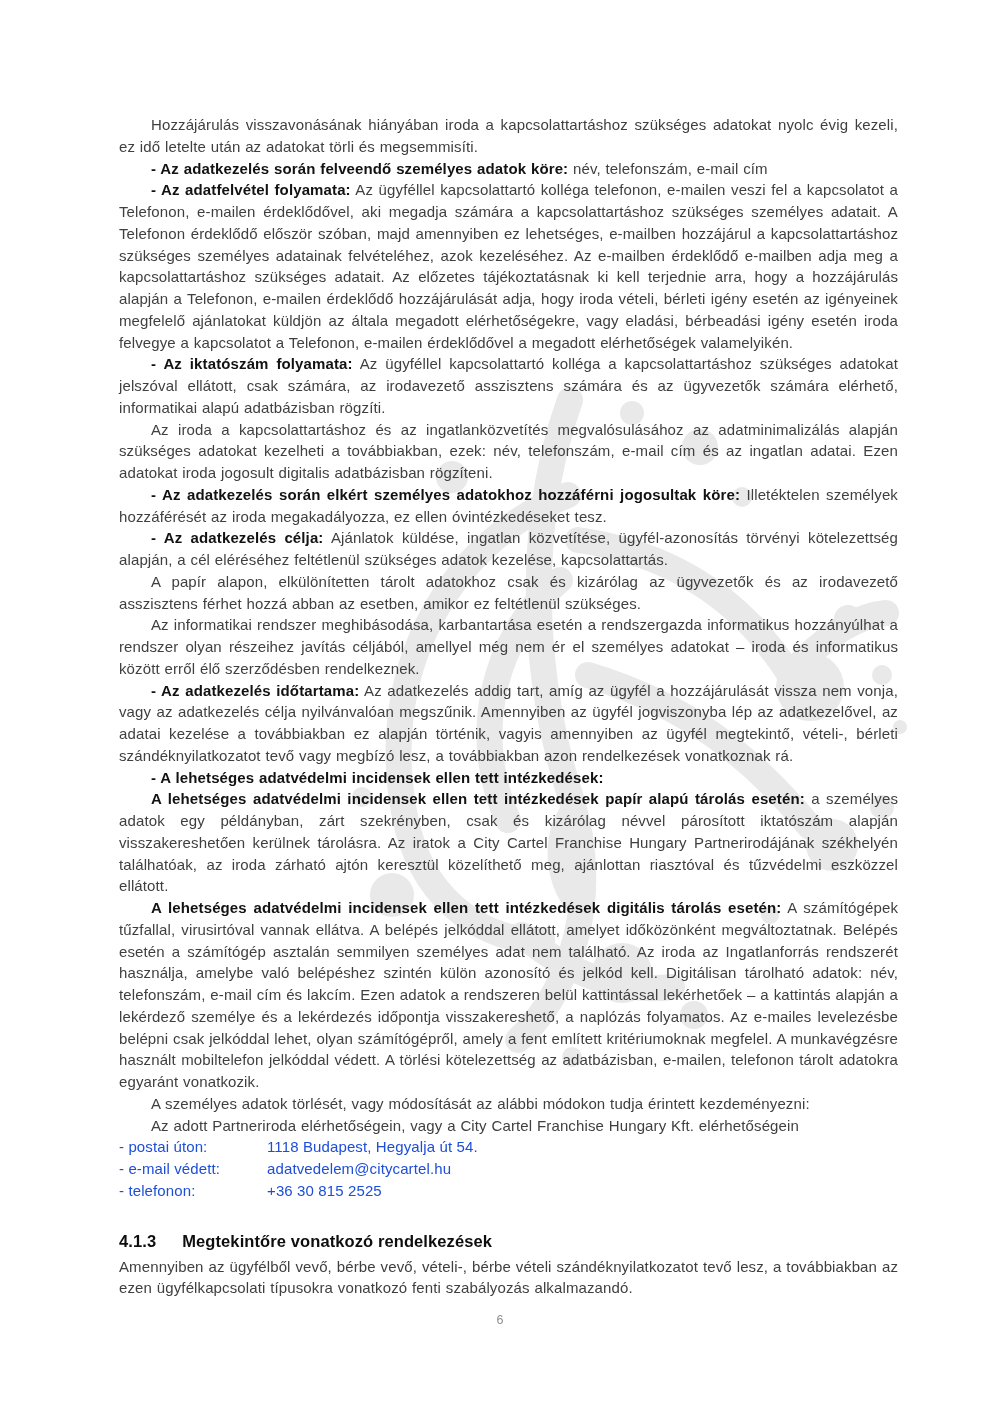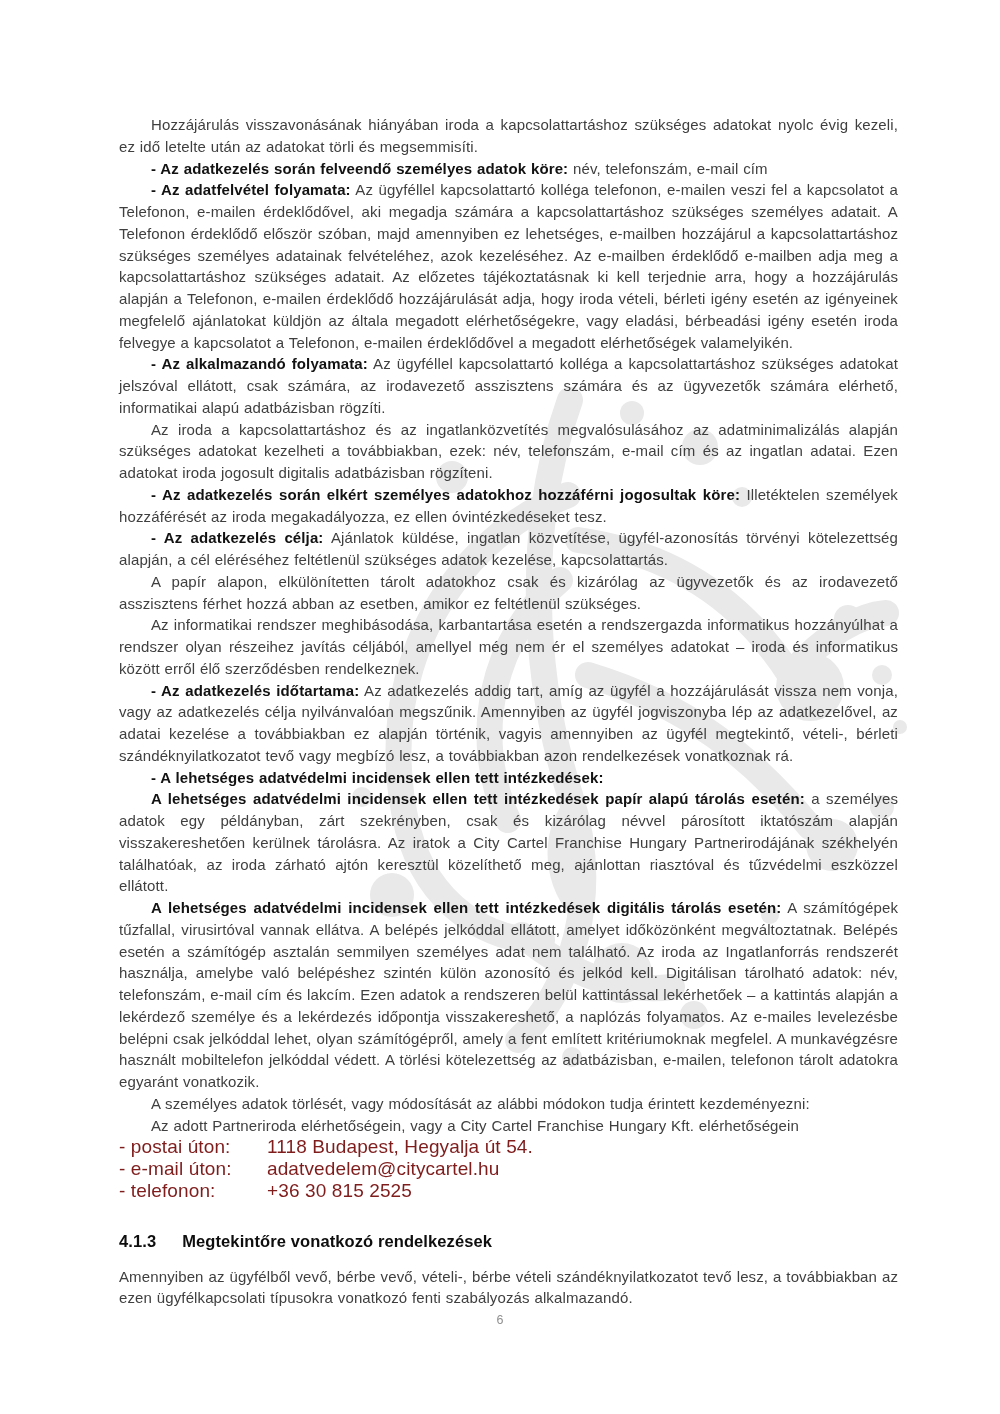--- a/index.html
+++ b/index.html
@@ -37,32 +37,32 @@
     word-spacing:0.5px;
   }
   .lead{
     font-weight:700;
     color:#121212;
     margin-left:32px;
   }
   .contacts{margin:0;}
   .contact-row{
     display:flex;
-    font-size:19px;
+    font-size:15px;
     line-height:21.75px;
     letter-spacing:0.12px;
-    color:#7f1d1d;
+    color:#1d4ed8;
   }
   .contact-label{width:148px;flex:0 0 148px;}
   .contact-value{}
   .section-heading{
     display:flex;
     align-items:flex-start;
     gap:26px;
-    margin:27px 0 13px 0;
+    margin:27px 0 3px 0;
     font-size:16.5px;
     font-weight:700;
     color:#0e0e0e;
     letter-spacing:0.1px;
     line-height:24px;
   }
   .page-number{
     position:absolute;
     left:0;
     right:0;
@@ -107,40 +107,40 @@
       <circle cx="500" cy="540" r="9"></circle>
       <path d="M300,420 C330,450 330,505 300,540 C270,505 270,450 300,420 Z"></path>
     </g>
   </svg>
 
   <div class="content">
 
     <p><span class="lead"></span><span>Hozzájárulás visszavonásának hiányában iroda a kapcsolattartáshoz szükséges adatokat nyolc évig kezeli, ez idő letelte után az adatokat törli és megsemmisíti.</span></p>
     <p><span class="lead">- Az adatkezelés során felveendő személyes adatok köre:</span><span> név, telefonszám, e-mail cím</span></p>
     <p><span class="lead">- Az adatfelvétel folyamata:</span><span> Az ügyféllel kapcsolattartó kolléga telefonon, e-mailen veszi fel a kapcsolatot a Telefonon, e-mailen érdeklődővel, aki megadja számára a kapcsolattartáshoz szükséges személyes adatait. A Telefonon érdeklődő először szóban, majd amennyiben ez lehetséges, e-mailben hozzájárul a kapcsolattartáshoz szükséges személyes adatainak felvételéhez, azok kezeléséhez. Az e-mailben érdeklődő e-mailben adja meg a kapcsolattartáshoz szükséges adatait. Az előzetes tájékoztatásnak ki kell terjednie arra, hogy a hozzájárulás alapján a Telefonon, e-mailen érdeklődő hozzájárulását adja, hogy iroda vételi, bérleti igény esetén az igényeinek megfelelő ajánlatokat küldjön az általa megadott elérhetőségekre, vagy eladási, bérbeadási igény esetén iroda felvegye a kapcsolatot a Telefonon, e-mailen érdeklődővel a megadott elérhetőségek valamelyikén.</span></p>
-    <p><span class="lead">- Az alkalmazandó folyamata:</span><span> Az ügyféllel kapcsolattartó kolléga a kapcsolattartáshoz szükséges adatokat jelszóval ellátott, csak számára, az irodavezető asszisztens számára és az ügyvezetők számára elérhető, informatikai alapú adatbázisban rögzíti.</span></p>
+    <p><span class="lead">- Az iktatószám folyamata:</span><span> Az ügyféllel kapcsolattartó kolléga a kapcsolattartáshoz szükséges adatokat jelszóval ellátott, csak számára, az irodavezető asszisztens számára és az ügyvezetők számára elérhető, informatikai alapú adatbázisban rögzíti.</span></p>
     <p><span class="lead"></span><span>Az iroda a kapcsolattartáshoz és az ingatlanközvetítés megvalósulásához az adatminimalizálás alapján szükséges adatokat kezelheti a továbbiakban, ezek: név, telefonszám, e-mail cím és az ingatlan adatai. Ezen adatokat iroda jogosult digitalis adatbázisban rögzíteni.</span></p>
     <p><span class="lead">- Az adatkezelés során elkért személyes adatokhoz hozzáférni jogosultak köre:</span><span> Illetéktelen személyek hozzáférését az iroda megakadályozza, ez ellen óvintézkedéseket tesz.</span></p>
     <p><span class="lead">- Az adatkezelés célja:</span><span> Ajánlatok küldése, ingatlan közvetítése, ügyfél-azonosítás törvényi kötelezettség alapján, a cél eléréséhez feltétlenül szükséges adatok kezelése, kapcsolattartás.</span></p>
     <p><span class="lead"></span><span>A papír alapon, elkülönítetten tárolt adatokhoz csak és kizárólag az ügyvezetők és az irodavezető asszisztens férhet hozzá abban az esetben, amikor ez feltétlenül szükséges.</span></p>
     <p><span class="lead"></span><span>Az informatikai rendszer meghibásodása, karbantartása esetén a rendszergazda informatikus hozzányúlhat a rendszer olyan részeihez javítás céljából, amellyel még nem ér el személyes adatokat – iroda és informatikus között erről élő szerződésben rendelkeznek.</span></p>
     <p><span class="lead">- Az adatkezelés időtartama:</span><span> Az adatkezelés addig tart, amíg az ügyfél a hozzájárulását vissza nem vonja, vagy az adatkezelés célja nyilvánvalóan megszűnik. Amennyiben az ügyfél jogviszonyba lép az adatkezelővel, az adatai kezelése a továbbiakban ez alapján történik, vagyis amennyiben az ügyfél megtekintő, vételi-, bérleti szándéknyilatkozatot tevő vagy megbízó lesz, a továbbiakban azon rendelkezések vonatkoznak rá.</span></p>
     <p><span class="lead">- A lehetséges adatvédelmi incidensek ellen tett intézkedések:</span><span></span></p>
     <p><span class="lead">A lehetséges adatvédelmi incidensek ellen tett intézkedések papír alapú tárolás esetén:</span><span> a személyes adatok egy példányban, zárt szekrényben, csak és kizárólag névvel párosított iktatószám alapján visszakereshetően kerülnek tárolásra. Az iratok a City Cartel Franchise Hungary Partnerirodájának székhelyén találhatóak, az iroda zárható ajtón keresztül közelíthető meg, ajánlottan riasztóval és tűzvédelmi eszközzel ellátott.</span></p>
     <p><span class="lead">A lehetséges adatvédelmi incidensek ellen tett intézkedések digitális tárolás esetén:</span><span> A számítógépek tűzfallal, virusirtóval vannak ellátva. A belépés jelkóddal ellátott, amelyet időközönként megváltoztatnak. Belépés esetén a számítógép asztalán semmilyen személyes adat nem található. Az iroda az Ingatlanforrás rendszerét használja, amelybe való belépéshez szintén külön azonosító és jelkód kell. Digitálisan tárolható adatok: név, telefonszám, e-mail cím és lakcím. Ezen adatok a rendszeren belül kattintással lekérhetőek – a kattintás alapján a lekérdező személye és a lekérdezés időpontja visszakereshető, a naplózás folyamatos. Az e-mailes levelezésbe belépni csak jelkóddal lehet, olyan számítógépről, amely a fent említett kritériumoknak megfelel. A munkavégzésre használt mobiltelefon jelkóddal védett. A törlési kötelezettség az adatbázisban, e-mailen, telefonon tárolt adatokra egyaránt vonatkozik.</span></p>
     <p><span class="lead"></span><span>A személyes adatok törlését, vagy módosítását az alábbi módokon tudja érintett kezdeményezni:</span></p>
     <p><span class="lead"></span><span>Az adott Partneriroda elérhetőségein, vagy a City Cartel Franchise Hungary Kft. elérhetőségein</span></p>
 
     <div class="contacts">
       <div class="contact-row">
         <span class="contact-label">- postai úton:</span>
         <span class="contact-value">1118 Budapest, Hegyalja út 54.</span>
       </div>
       <div class="contact-row">
-        <span class="contact-label">- e-mail úton:</span>
+        <span class="contact-label">- e-mail védett:</span>
         <span class="contact-value">adatvedelem@citycartel.hu</span>
       </div>
       <div class="contact-row">
         <span class="contact-label">- telefonon:</span>
         <span class="contact-value">+36 30 815 2525</span>
       </div>
     </div>
 
     <div class="section-heading">
       <span>4.1.3</span>

